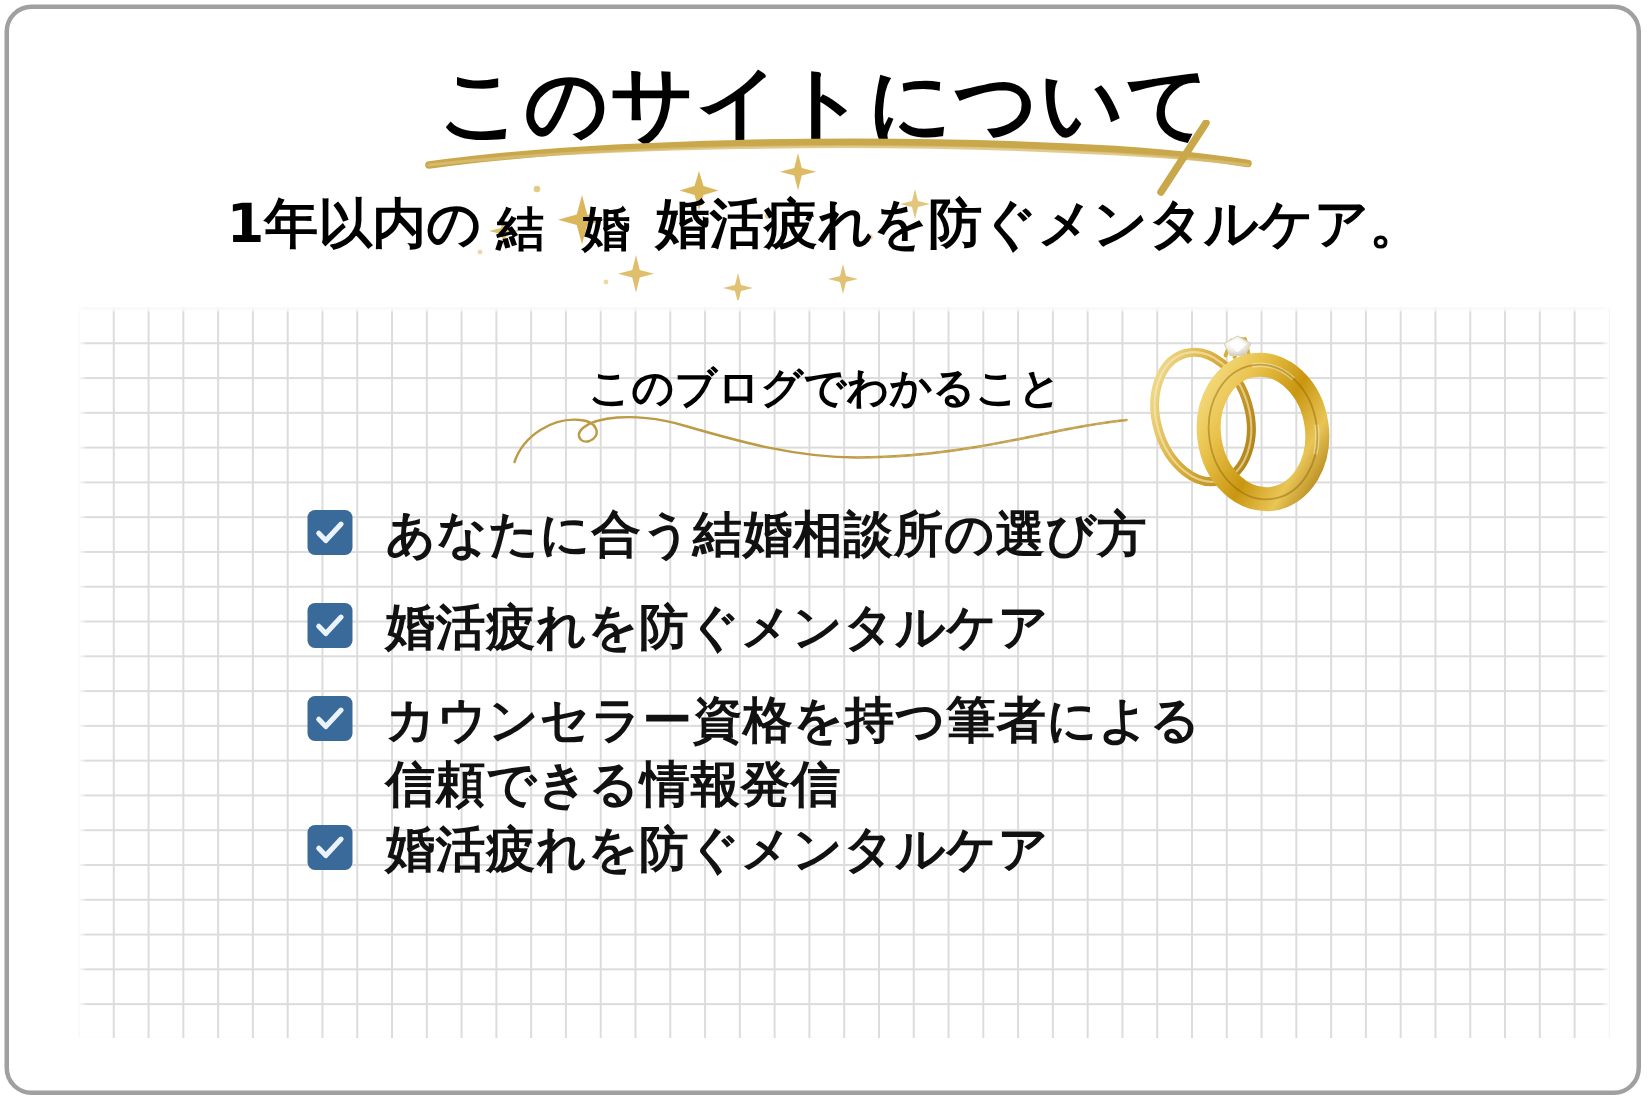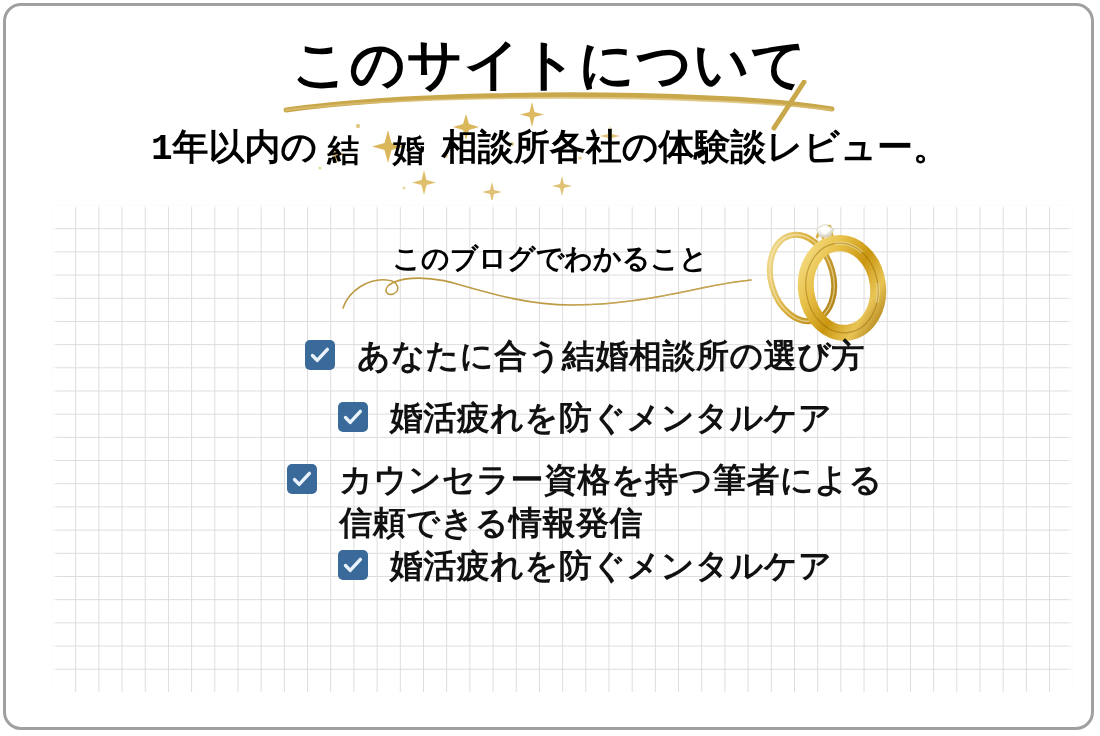--- a/index.html
+++ b/index.html
@@ -58,21 +58,20 @@
     pointer-events: none;
   }
 
   
   .header {
     position: absolute;
     left: 0;
     top: 0;
     width: 940px;
     height: 200px;
-    font-family: Liberation Mono, monospace;
   }
 
   .main-title {
     position: absolute;
     left: 0;
     top: 37px;
     width: 1100px;
     text-align: center;
     font-size: 55px;
     line-height: 64px;
@@ -157,21 +156,20 @@
   .check-list {
     position: absolute;
     left: 205px;
     top: 334px;
     width: 760px;
   }
   .check-item {
     display: flex;
     align-items: flex-start;
     margin-bottom: 19px;
-    justify-content: center;
   }
   .check-item.last { margin-bottom: 0; }
 
   .checkbox {
     flex: 0 0 auto;
     width: 30px;
     height: 30px;
     border-radius: 5px;
     background: #3a6a99;
     margin-top: 6px;
@@ -225,21 +223,21 @@
         <circle cx="78" cy="30" r="2.2" opacity="0.7"></circle>
         <circle cx="166" cy="60" r="1.8" opacity="0.6"></circle>
         <circle cx="232" cy="48" r="2" opacity="0.6"></circle>
         <circle cx="300" cy="62" r="1.8" opacity="0.55"></circle>
         <circle cx="124" cy="92" r="1.6" opacity="0.5"></circle>
         <circle cx="40" cy="72" r="1.6" opacity="0.5"></circle>
       </g>
     </svg>
 
     <div class="subtitle">
-      <span>1年以内の</span><span class="kekkon">結 婚</span><span>相談所各社の体験談レビュー。</span>
+      <span>1年以内の</span><span class="kekkon">結 婚</span><span>婚活疲れを防ぐメンタルケア。</span>
     </div>
   </div>
 
   <div class="blog-heading">このブログでわかること</div>
 
   <svg class="blog-swash" viewBox="0 0 420 46">
     <path d="M8 34 C 14 16, 34 4, 52 6 C 64 7, 66 17, 58 20 C 52 22, 48 16, 54 11 C 66 2, 96 2, 122 10 C 160 21, 196 31, 236 31 C 286 31, 330 22, 372 13 C 392 9, 406 7, 416 6" fill="none" stroke="#bd9a44" stroke-width="1.6" stroke-linecap="round" stroke-dasharray="150 0"></path>
     <path d="M236 31 C 286 31, 330 22, 372 13 C 392 9, 406 7, 416 6" fill="none" stroke="#cbab62" stroke-width="1.3" stroke-linecap="round" stroke-dasharray="5 4" opacity="0.85"></path>
   </svg>
 

